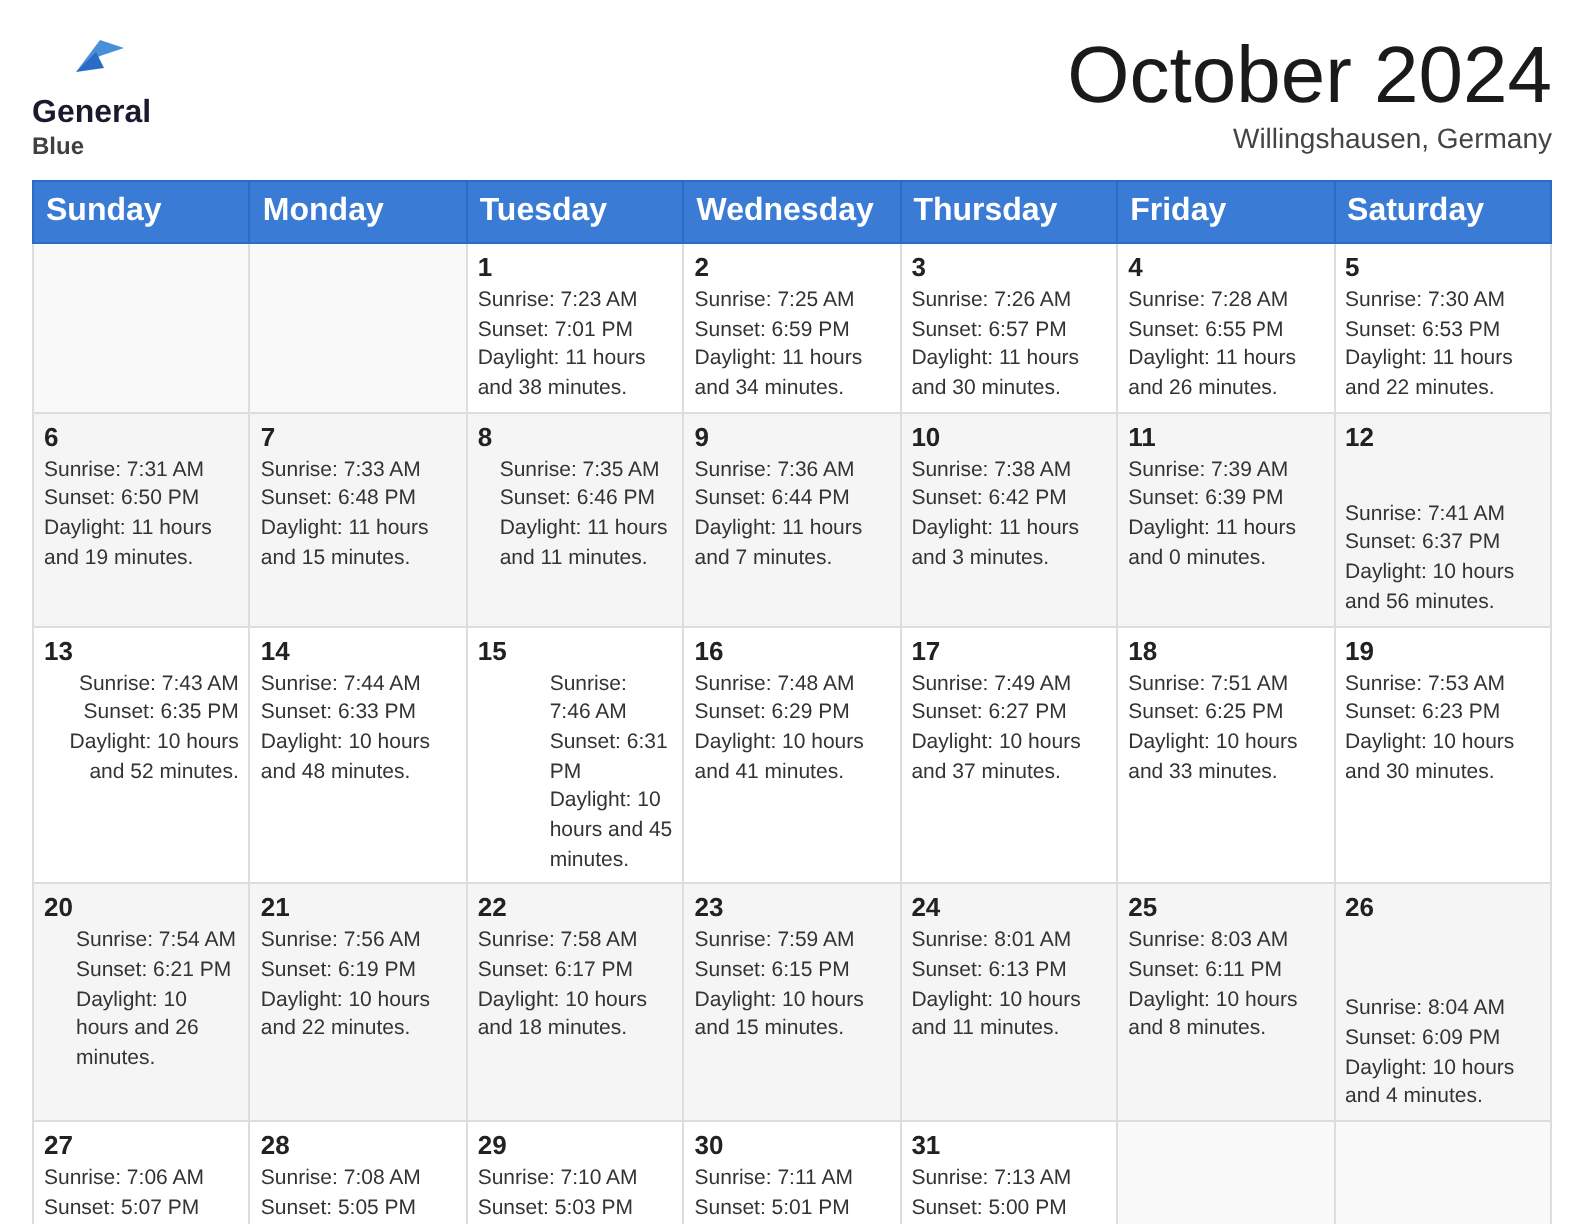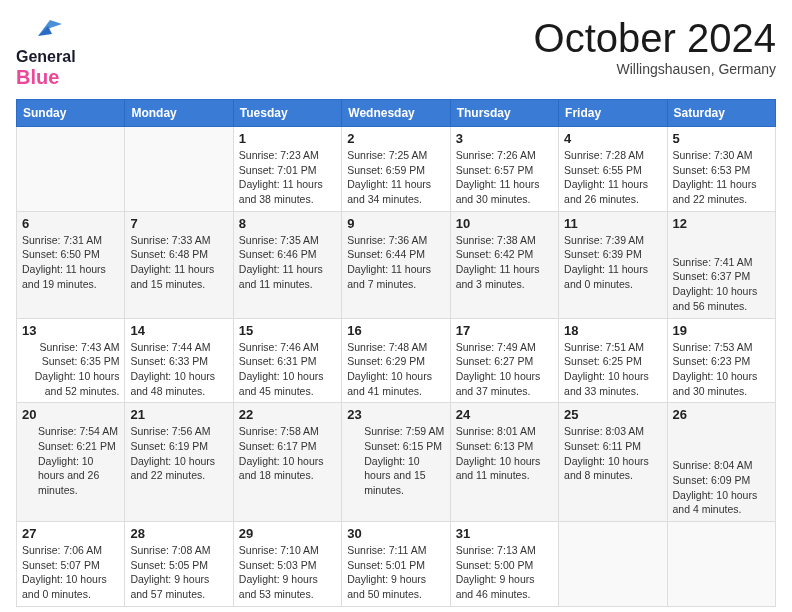--- a/index.html
+++ b/index.html
@@ -41,21 +41,21 @@
     .calendar {
       width: 100%;
       border-collapse: collapse;
       font-size: 11px;
     }
     .calendar th {
       background-color: #3a7bd5;
       color: #fff;
       text-align: left;
       padding: 6px 6px;
-      font-size: 12px;
+      font-size: 16px;
       font-weight: bold;
       border: 1px solid #2a6bc5;
       margin-left: 44px;
     }
     .calendar td {
       border: 1px solid #ddd;
       vertical-align: top;
       padding: 4px 5px;
       width: 107px;
       min-height: 80px;
@@ -83,21 +83,21 @@
 <body>
 
 <div class="header">
   <div class="logo">
     <svg class="logo-bird" viewBox="0 0 32 28" xmlns="http://www.w3.org/2000/svg">
       <polygon points="8,20 20,4 32,8 20,12" fill="#4a90d9"></polygon>
       <polygon points="8,20 18,10 22,18" fill="#2a6bc5"></polygon>
     </svg>
     <div>
       <div style="font-size:16px;font-weight:bold;color:#1a1a2e;">General</div>
-      <div style="font-size:20px;font-weight:bold;color:#ec4899;">Blue</div>
+      <div style="font-size:12px;font-weight:bold;color:#404040;">Blue</div>
     </div>
   </div>
   <div class="title-area">
     <div class="month-title">October 2024</div>
     <div class="subtitle">Willingshausen, Germany</div>
   </div>
 </div>
 
 <table class="calendar">
   <thead>
@@ -154,21 +154,21 @@
 Daylight: 11 hours and 19 minutes.</div>
         </td>
         <td>
           <div class="day-number">7</div>
           <div class="day-info" style="white-space: pre-line;">Sunrise: 7:33 AM
 Sunset: 6:48 PM
 Daylight: 11 hours and 15 minutes.</div>
         </td>
         <td>
           <div class="day-number">8</div>
-          <div class="day-info" style="white-space: pre-line;">Sunrise: 7:35 AM
+          <div class="day-info" style="white-space: pre-line; margin-left: 11px;">Sunrise: 7:35 AM
 Sunset: 6:46 PM
 Daylight: 11 hours and 11 minutes.</div>
         </td>
         <td>
           <div class="day-number">9</div>
           <div class="day-info" style="white-space: pre-line;">Sunrise: 7:36 AM
 Sunset: 6:44 PM
 Daylight: 11 hours and 7 minutes.</div>
         </td>
         <td>
@@ -198,21 +198,21 @@
 Daylight: 10 hours and 52 minutes.</div>
         </td>
         <td>
           <div class="day-number">14</div>
           <div class="day-info" style="white-space: pre-line;">Sunrise: 7:44 AM
 Sunset: 6:33 PM
 Daylight: 10 hours and 48 minutes.</div>
         </td>
         <td>
           <div class="day-number">15</div>
-          <div class="day-info" style="white-space: pre-line;">Sunrise: 7:46 AM
+          <div class="day-info" style="white-space: pre-line; margin-left: 36px;">Sunrise: 7:46 AM
 Sunset: 6:31 PM
 Daylight: 10 hours and 45 minutes.</div>
         </td>
         <td>
           <div class="day-number">16</div>
           <div class="day-info" style="white-space: pre-line;">Sunrise: 7:48 AM
 Sunset: 6:29 PM
 Daylight: 10 hours and 41 minutes.</div>
         </td>
         <td>
@@ -248,21 +248,21 @@
 Daylight: 10 hours and 22 minutes.</div>
         </td>
         <td>
           <div class="day-number">22</div>
           <div class="day-info" style="white-space: pre-line;">Sunrise: 7:58 AM
 Sunset: 6:17 PM
 Daylight: 10 hours and 18 minutes.</div>
         </td>
         <td>
           <div class="day-number">23</div>
-          <div class="day-info" style="white-space: pre-line; margin-left: 17px;">Sunrise: 7:59 AM
+          <div class="day-info" style="white-space: pre-line;">Sunrise: 7:59 AM
 Sunset: 6:15 PM
 Daylight: 10 hours and 15 minutes.</div>
         </td>
         <td>
           <div class="day-number">24</div>
           <div class="day-info" style="white-space: pre-line;">Sunrise: 8:01 AM
 Sunset: 6:13 PM
 Daylight: 10 hours and 11 minutes.</div>
         </td>
         <td>

